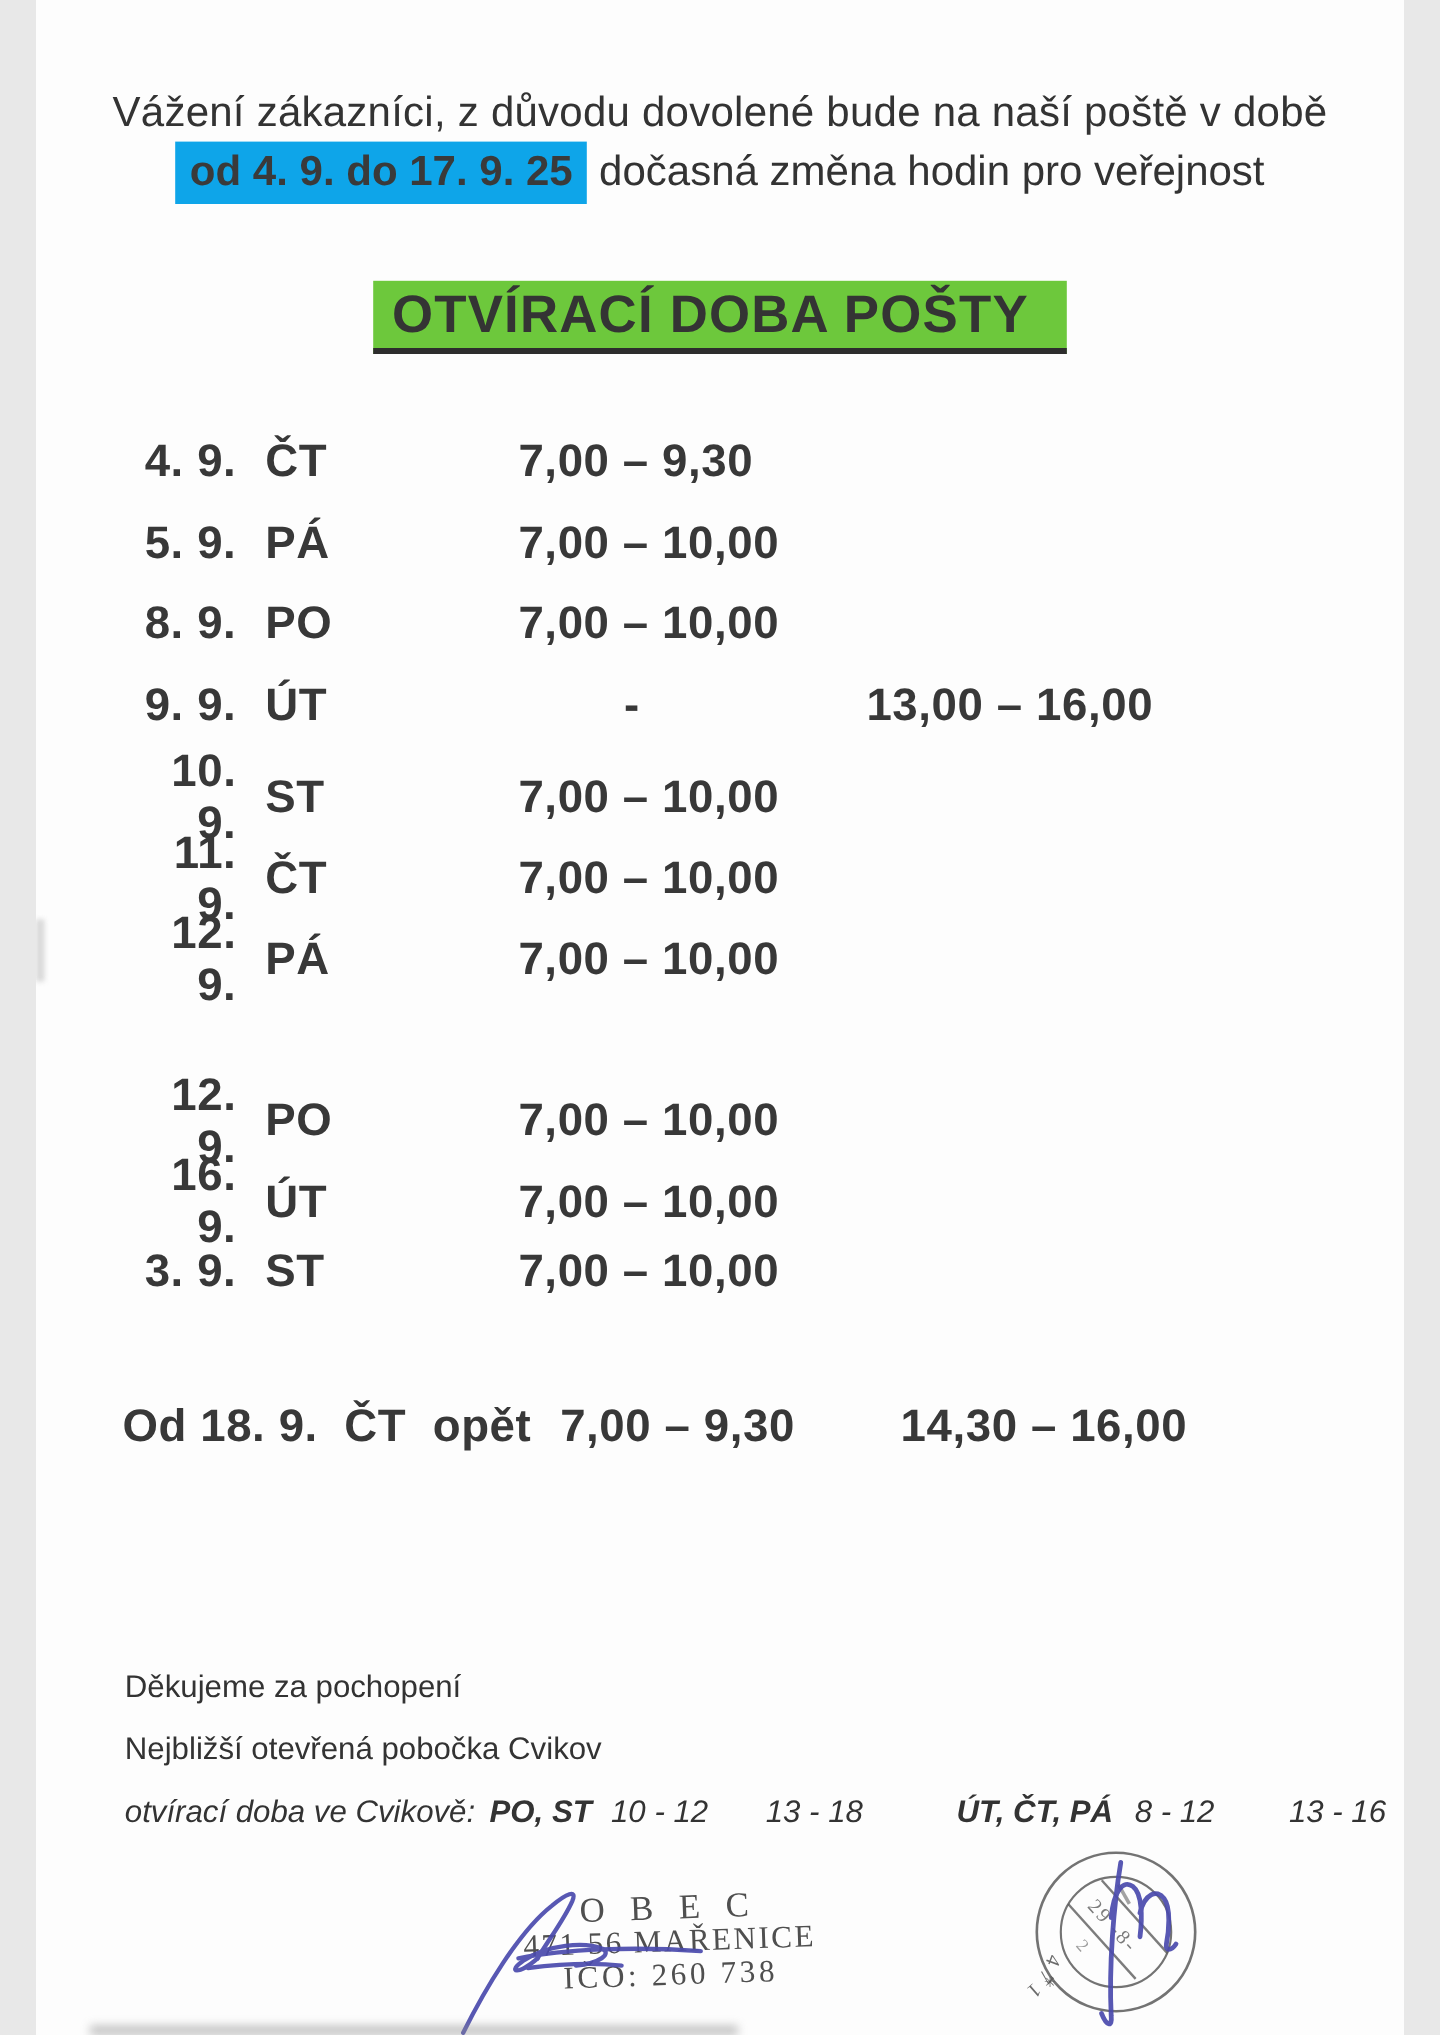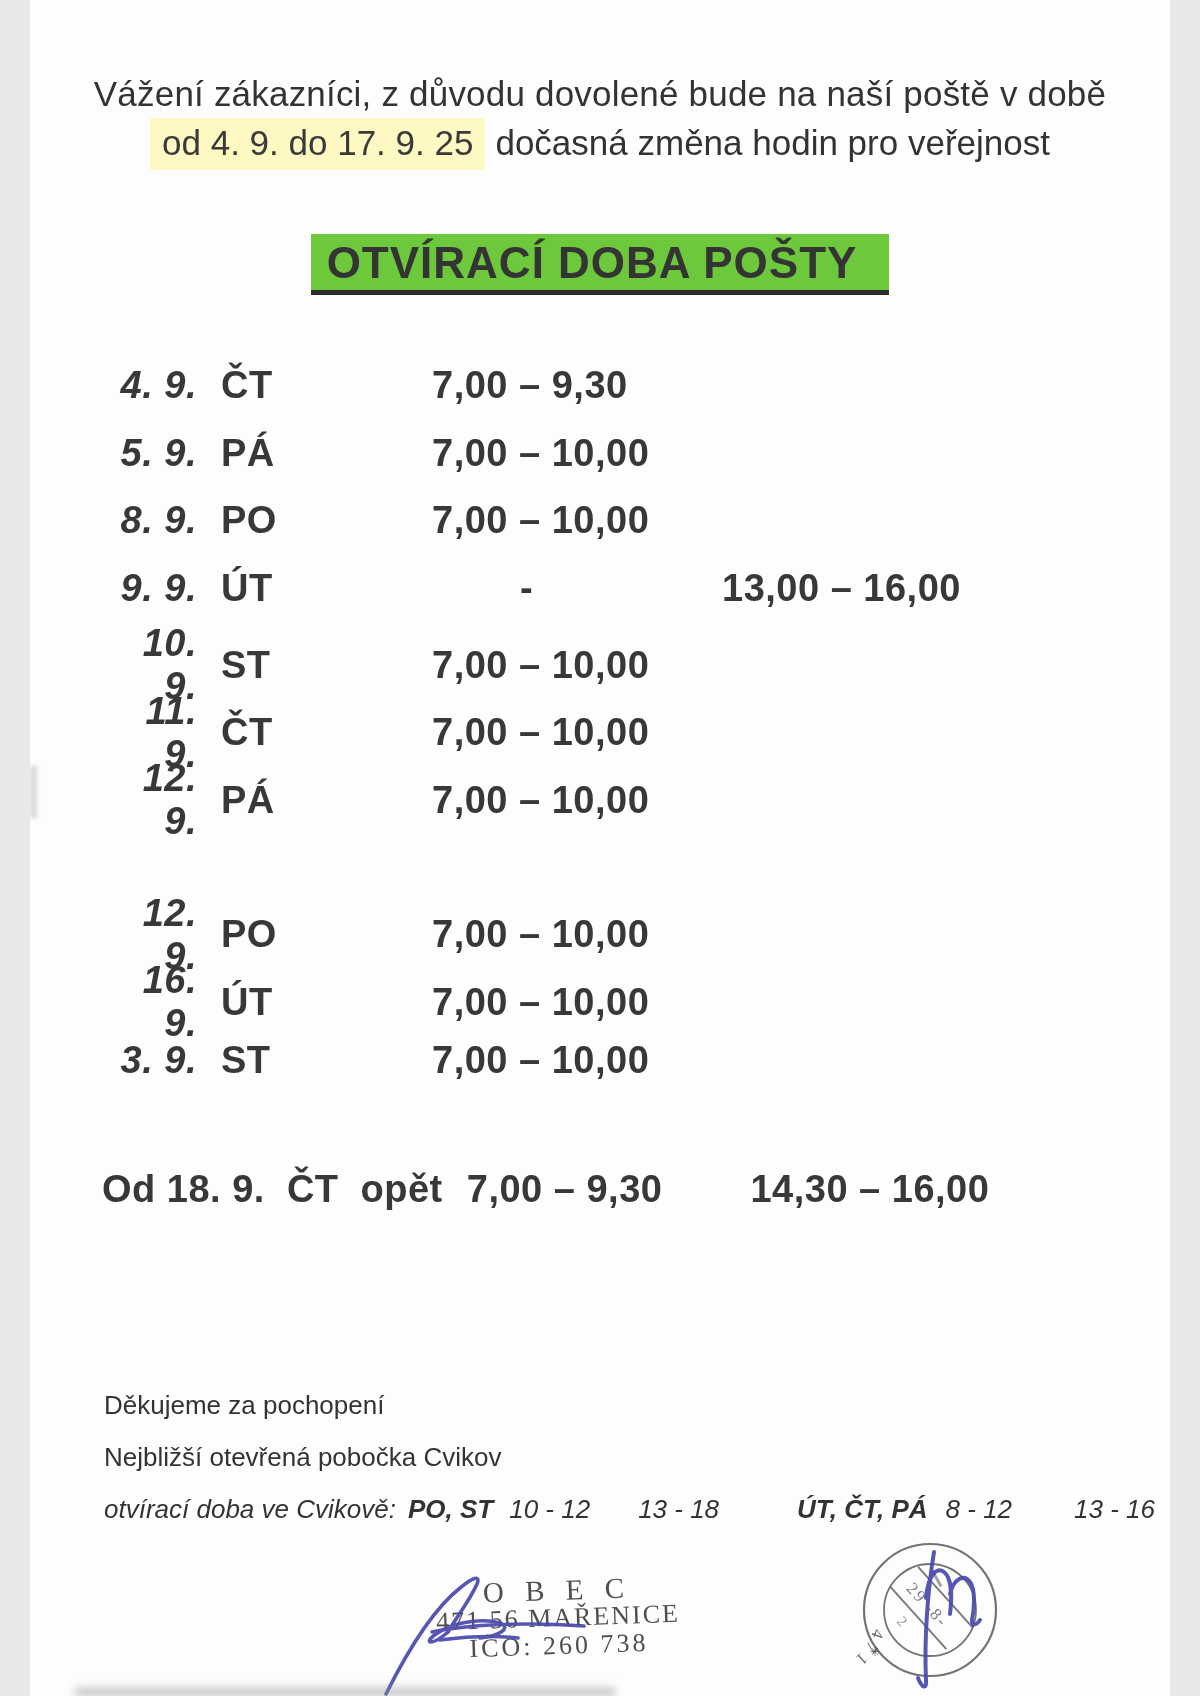--- a/index.html
+++ b/index.html
@@ -4,34 +4,34 @@
 <style>
   html,body{margin:0;padding:0;background:#e8e8e8;}
   .page{
     position:relative;width:1140px;height:1696px;background:#fdfdfd;
     font-family:"Liberation Sans",sans-serif;color:#333;overflow:hidden;margin:0 auto;
   }
   
   .intro1{position:absolute;top:74px;left:0;width:100%;text-align:center;
     font-size:35px;color:#333;letter-spacing:0.2px;}
   .intro2{position:absolute;top:118px;left:0;width:100%;text-align:center;font-size:35px;color:#333;}
-  .hl-pink{display:inline-block;background:#fef9c3;color:#3a3a3a;font-weight:normal;
+  .hl-pink{display:inline-block;background:#0ea5e9;color:#3a3a3a;font-weight:bold;
     padding:5px 12px 7px 12px;}
   .intro2 .rest{margin-left:10px;}
   
   .title-wrap{position:absolute;top:234px;left:0;width:100%;text-align:center;}
   .hl-green{display:inline-block;background:#6dc83c;color:#343434;font-weight:bold;
     font-size:44px;letter-spacing:1px;padding:4px 32px 2px 16px;border-bottom:5px solid #2d2d2d;}
   
   #schedule{position:absolute;left:72px;top:352px;width:1060px;}
   .sched-group{display:block;}
   .sched-group + .sched-group{margin-top:67px;}
   .sched-row{display:grid;grid-template-columns:95px 235px 270px auto;height:67.5px;
     align-items:center;font-weight:bold;font-size:38px;color:#383838;letter-spacing:0.5px;}
-  .c-date{text-align:right;font-style:italic;}
+  .c-date{text-align:right;}
   .c-day{padding-left:24px;}
   .c-morning{}
   .c-morning.dash{text-indent:88px;}
   .c-afternoon{padding-left:20px;}
   
   .resume{position:absolute;left:72px;top:1168px;display:flex;align-items:flex-start;
     font-weight:bold;font-size:38px;color:#383838;letter-spacing:0.5px;white-space:nowrap;}
   .resume .r-day{margin-left:22px;}
   .resume .r-word{margin-left:22px;}
   .resume .r-t1{margin-left:24px;}

